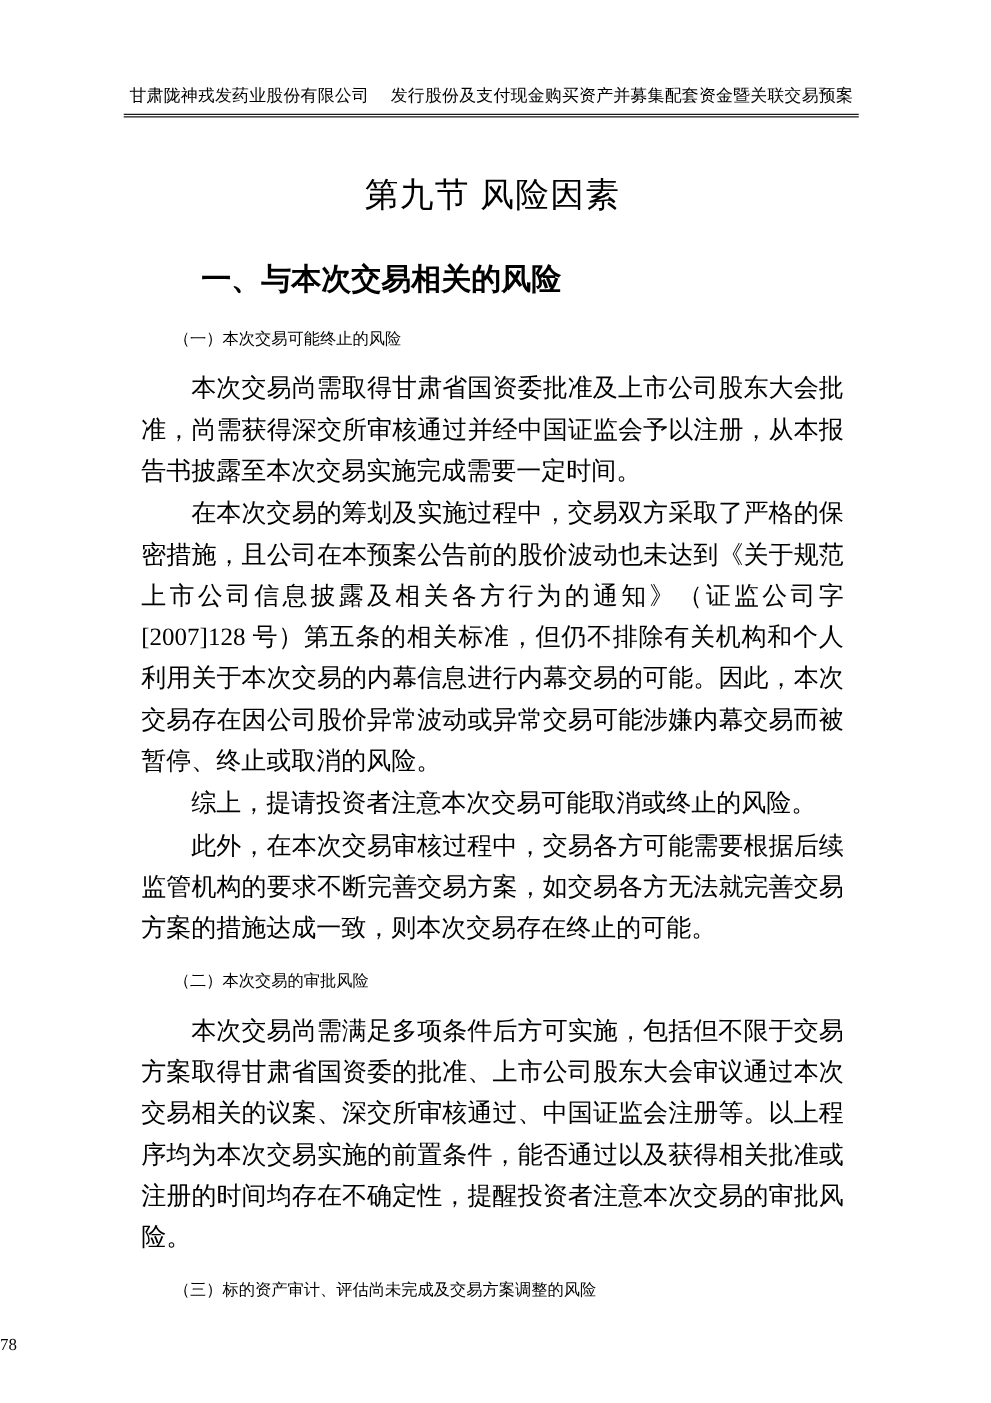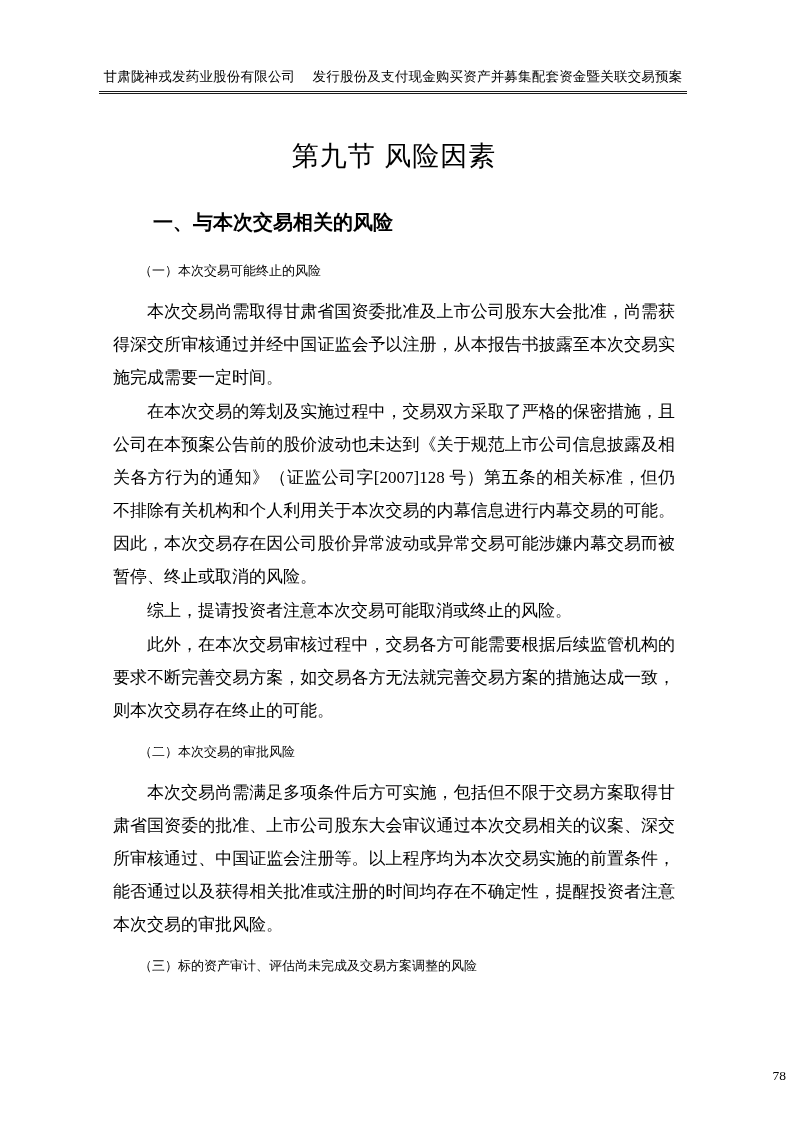--- a/index.html
+++ b/index.html
@@ -36,45 +36,45 @@
     text-align: center;
     font-size: 27px;
     font-weight: normal;
     font-family: "Liberation Sans", "DejaVu Sans", sans-serif;
     line-height: 36px;
     letter-spacing: 1px;
   }
   .section-heading {
     margin: 36px 0 16px 0;
     padding-left: 2em;
-    font-size: 20px;
+    font-size: 24px;
     font-weight: bold;
-    font-family: Liberation Mono, monospace;
+    font-family: Liberation Sans, sans-serif;
     line-height: 28px;
   }
   .sub-heading {
     margin: 8px 0;
     font-size: 13px;
     line-height: 33px;
     text-indent: 2em;
     font-weight: normal;
   }
   .para {
     margin: 0 0 1px 0;
-    font-size: 17px;
+    font-size: 20px;
     line-height: 33px;
     text-indent: 2em;
     text-align: justify;
   }
   .page-number {
     position: absolute;
     left: 0;
     right: 0;
     bottom: 58px;
-    text-align: right;
+    text-align: left;
     font-size: 13.5px;
     line-height: 16px;
   }
 </style>
 </head>
 <body>
 
 <div class="page">
 
   <div class="doc-header">甘肃陇神戎发药业股份有限公司　 发行股份及支付现金购买资产并募集配套资金暨关联交易预案</div>

